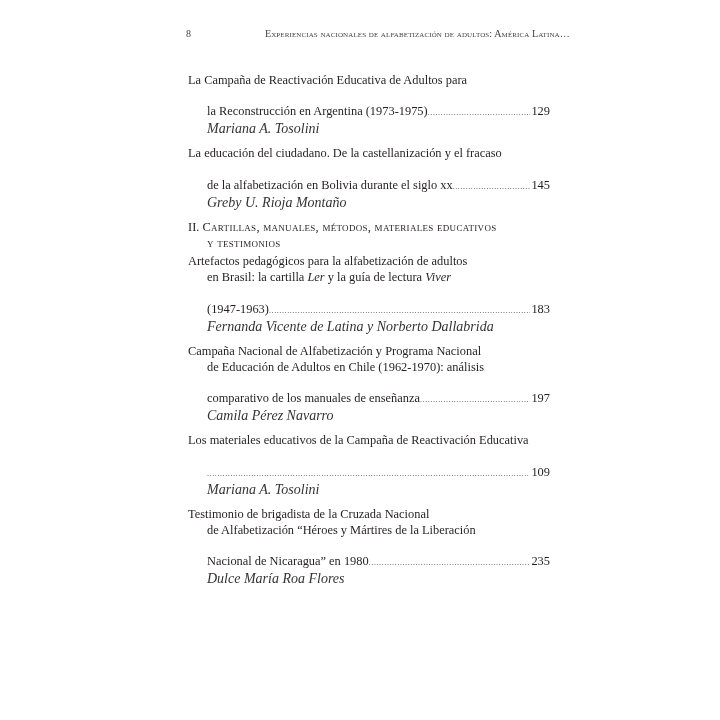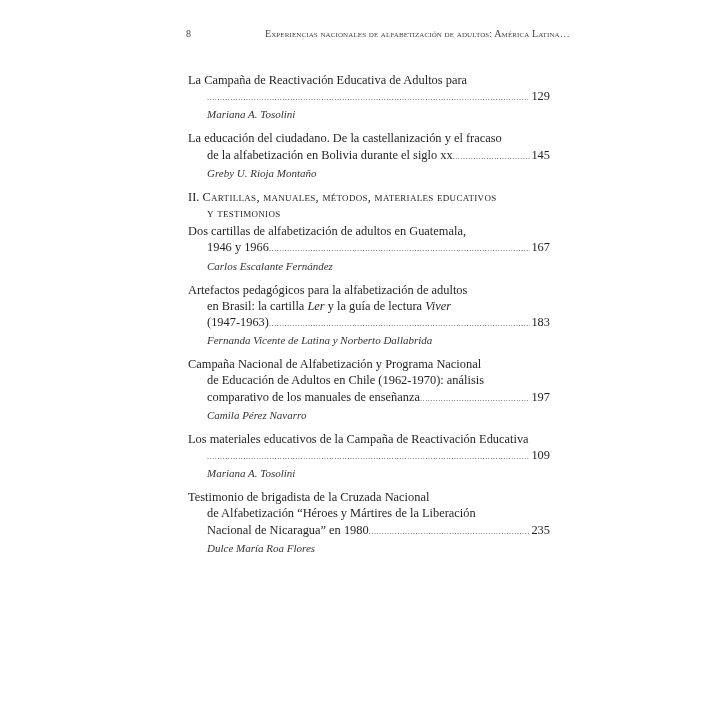--- a/index.html
+++ b/index.html
@@ -10,38 +10,39 @@
   .running-head { position: absolute; left: 265px; top: 28px; width: 290px; font-size: 10px;
                   font-variant: small-caps; letter-spacing: 0.1px; color: #444; white-space: nowrap; }
   .toc { position: absolute; left: 188px; top: 72px; width: 362px; }
   .entry { margin-bottom: 8px; }
   .line { font-size: 12.4px; line-height: 16.2px; white-space: nowrap; }
   .cont { padding-left: 19px; }
   .leader-line { display: flex; align-items: baseline; padding-left: 19px; }
   .leader-text { flex: 0 0 auto; white-space: nowrap; }
   .dots { flex: 1 1 auto; overflow: hidden; white-space: nowrap; font-size: 8px; letter-spacing: 0.6px; color: #333; }
   .dots::after { content: "......................................................................................................................................................................................................"; }
-  .page-num { flex: 0 0 auto; padding-left: 1px; }
-  .author { font-style: italic; font-size: 11px; line-height: 16px; padding-left: 19px; color: #333; }
+  .page-num { flex: 0 0 auto; padding-left: 1px; margin-top: 15px; }
+  .author { font-style: italic; font-size: 14px; line-height: 16px; padding-left: 19px; color: #333; }
   .section { font-size: 12.4px; line-height: 16.2px; margin-top: 6px; margin-bottom: 2px; }
   .section .sc { font-variant: small-caps; letter-spacing: 0.3px; }
   i { }
 </style>
 </head>
 <body>
 
 <div class="page">
   <div class="folio">8</div>
   <div class="running-head">Experiencias nacionales de alfabetización de adultos: América Latina…</div>
 
   <div class="toc">
 
     <div class="entry">
       <div class="line">La Campaña de Reactivación Educativa de Adultos para</div>
       <div class="line leader-line">
+        <span class="leader-text">la Reconstrucción en Argentina (1973-1975)</span>
         <span class="dots"></span>
         <span class="page-num">129</span>
       </div>
       <div class="author">Mariana A. Tosolini</div>
     </div>
 
     <div class="entry">
       <div class="line">La educación del ciudadano. De la castellanización y el fracaso</div>
       <div class="line leader-line">
         <span class="leader-text">de la alfabetización en Bolivia durante el siglo xx</span>
@@ -54,29 +55,20 @@
     <div class="section">
       <div class="line">
         <span>II.</span>
         <span class="sc">Cartillas, manuales, métodos, materiales educativos</span>
       </div>
       <div class="line cont">
         <span class="sc">y testimonios</span>
       </div>
     </div>
 
-    <div class="entry">
-      <div class="line">Dos cartillas de alfabetización de adultos en Guatemala,</div>
-      <div class="line leader-line">
-        <span class="leader-text">1946 y 1966</span>
-        <span class="dots"></span>
-        <span class="page-num">167</span>
-      </div>
-      <div class="author">Carlos Escalante Fernández</div>
-    </div>
 
     <div class="entry">
       <div class="line">Artefactos pedagógicos para la alfabetización de adultos</div>
       <div class="line cont">
         <span>en Brasil: la cartilla </span><i>Ler</i><span> y la guía de lectura </span><i>Viver</i>
       </div>
       <div class="line leader-line">
         <span class="leader-text">(1947-1963)</span>
         <span class="dots"></span>
         <span class="page-num">183</span>

